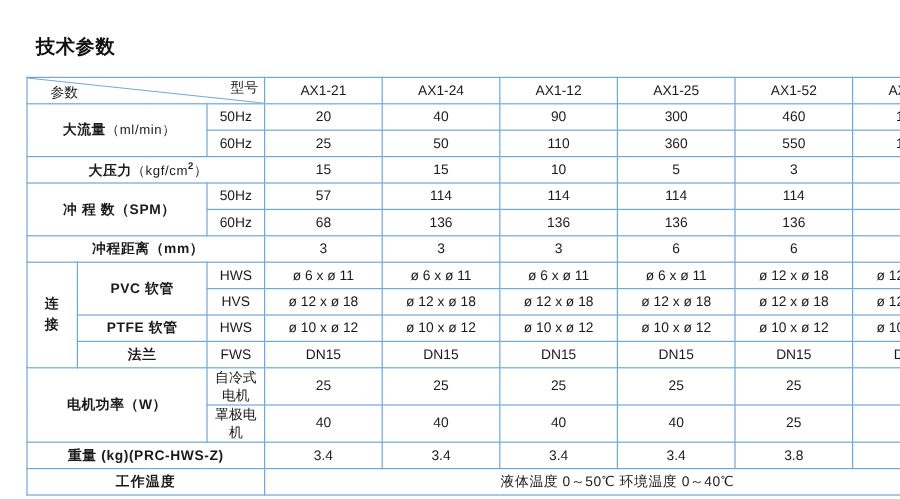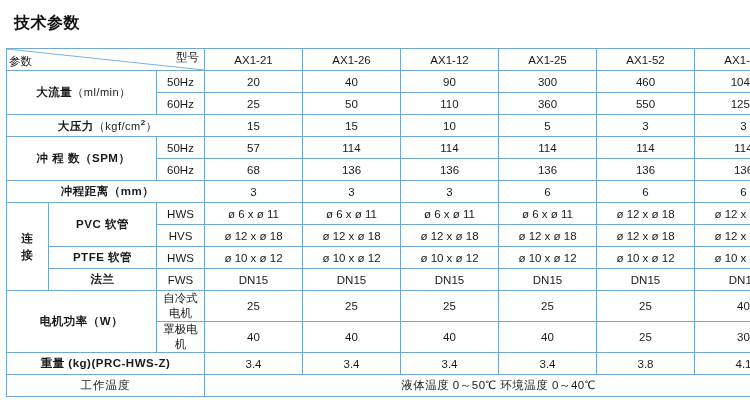--- a/index.html
+++ b/index.html
@@ -12,21 +12,21 @@
     height: 416px;
     font-family: "Liberation Sans", sans-serif;
     color: #1a1a1a;
     overflow: hidden;
   }
   .page {
     position: relative;
     width: 750px;
     height: 416px;
     box-sizing: border-box;
-    padding: 0;
+    padding: 16px;
   }
   .title {
     font-size: 16px;
     font-weight: bold;
     color: #111111;
     padding: 13px 0 0 14px;
     letter-spacing: 0.5px;
   }
   table.spec {
     border-collapse: collapse;
@@ -59,21 +59,21 @@
   }
   .corner .diag svg { display: block; width: 100%; height: 100%; }
   .corner .lbl-tr {
     position: absolute;
     right: 5px;
     top: 1px;
     font-size: 11.5px;
   }
   .corner .lbl-bl {
     position: absolute;
-    left: 2px;
+    left: 19px;
     bottom: 1px;
     font-size: 11.5px;
   }
   .rowlabel {
     text-align: left;
     padding-left: 6px !important;
     font-size: 12px;
     font-weight: bold;
     letter-spacing: 0.5px;
   }
@@ -95,21 +95,21 @@
     letter-spacing: 1px;
   }
   .model {
     font-size: 12.5px;
     margin-left: 32px;
   }
   .freq { font-size: 11px; }
   .conn { font-size: 11px; }
   .footer-label {
     font-size: 12px;
-    font-weight: normal;
+    font-weight: bold;
     letter-spacing: 1px;
   }
   .footer-val {
     font-size: 11.5px;
     letter-spacing: 0.5px;
   }
   .sup { font-size: 8px; vertical-align: super; }
 </style>
 </head>
 <body>
@@ -137,21 +137,21 @@
       <td class="corner" colspan="4">
         <span class="diag">
           <svg viewBox="0 0 198 26" preserveAspectRatio="none">
             <line x1="0" y1="0" x2="198" y2="26" stroke="#6fa8d6" stroke-width="1"></line>
           </svg>
         </span>
         <span class="lbl-tr">型号</span>
         <span class="lbl-bl">参数</span>
       </td>
       <td class="hdr model">AX1-21</td>
-      <td class="hdr model">AX1-26</td>
+      <td class="hdr model">AX1-24</td>
       <td class="hdr model">AX1-12</td>
       <td class="hdr model">AX1-25</td>
       <td class="hdr model">AX1-52</td>
       <td class="hdr model">AX1-13</td>
     </tr>
 
     <tr>
       <td class="rowlabel" colspan="3" rowspan="2">
         <span>大流量</span><span class="sub">（ml/min）</span>
       </td>

